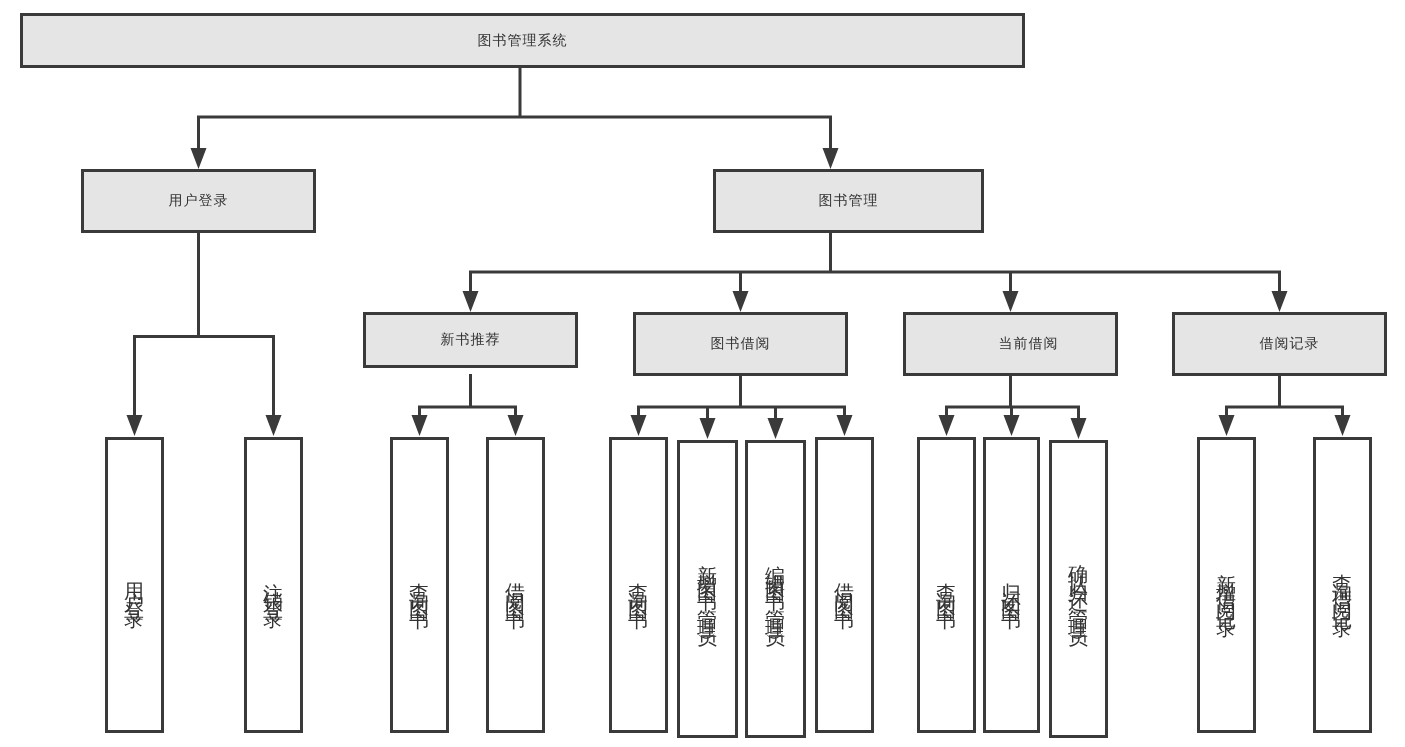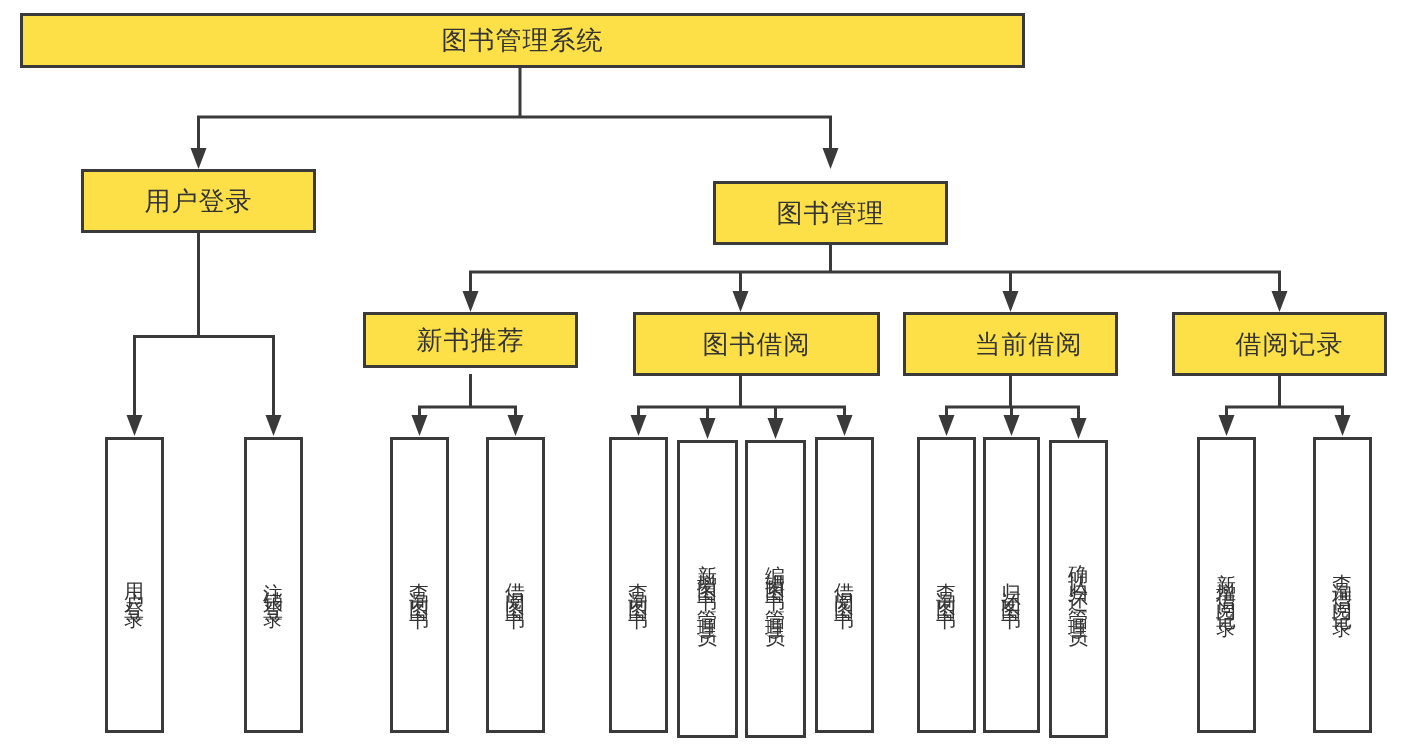--- a/index.html
+++ b/index.html
@@ -23,23 +23,23 @@
   .connectors{
     position:absolute;left:0;top:0;width:1405px;height:747px;
     pointer-events:none;
   }
   .connectors .lines{fill:none;stroke:var(--line);stroke-width:3;}
   .connectors .arrows{fill:var(--line);stroke:none;}
   .hnode{
     position:absolute;
     box-sizing:border-box;
     border:3px solid var(--line);
-    background:#fde047;
+    background:#e5e5e5;
     display:flex;align-items:center;justify-content:center;
-    font-size:26px;color:var(--text);
+    font-size:14px;color:var(--text);
     letter-spacing:1px;
     white-space:nowrap;
   }
   .vnode{
     position:absolute;
     box-sizing:border-box;
     border:3px solid var(--line);
     background:#fff;
     display:flex;align-items:center;justify-content:center;
   }
@@ -89,28 +89,28 @@
       M1226.5 436 L1218.5 415 L1234.5 415 Z  M1342.5 436 L1334.5 415 L1350.5 415 Z"></path>
   </svg>
 
   <div class="hnode" style="left:20px;top:13px;width:1005px;height:55px;">
     <span>图书管理系统</span>
   </div>
 
   <div class="hnode" style="left:81px;top:169px;width:235px;height:64px;">
     <span>用户登录</span>
   </div>
-  <div class="hnode" style="left:713px;top:181px;width:235px;height:64px;">
+  <div class="hnode" style="left:713px;top:169px;width:271px;height:64px;">
     <span>图书管理</span>
   </div>
 
   <div class="hnode" style="left:363px;top:312px;width:215px;height:56px;">
     <span>新书推荐</span>
   </div>
-  <div class="hnode" style="left:633px;top:312px;width:247px;height:64px;font-family:Liberation Mono, monospace;">
+  <div class="hnode" style="left:633px;top:312px;width:215px;height:64px;font-family:Liberation Mono, monospace;">
     <span>图书借阅</span>
   </div>
   <div class="hnode" style="left:903px;top:312px;width:215px;height:64px;padding-left:36px;">
     <span>当前借阅</span>
   </div>
   <div class="hnode" style="left:1172px;top:312px;width:215px;height:64px;padding-left:20px;">
     <span>借阅记录</span>
   </div>
 
   <div class="vnode" style="left:105px;top:437px;width:59px;height:296px;">

